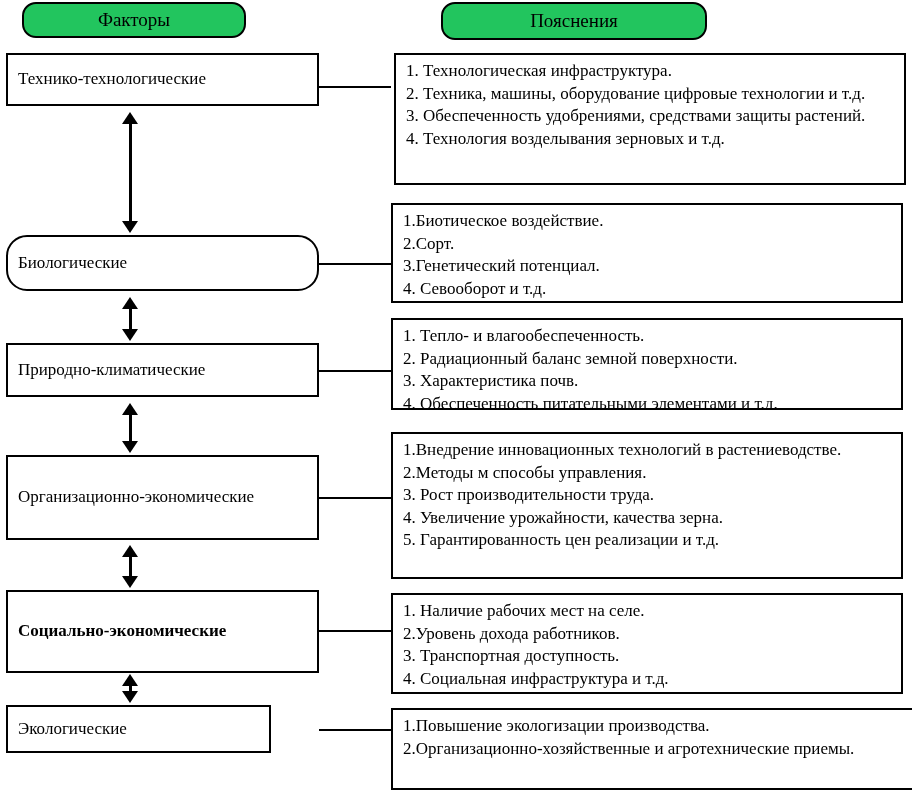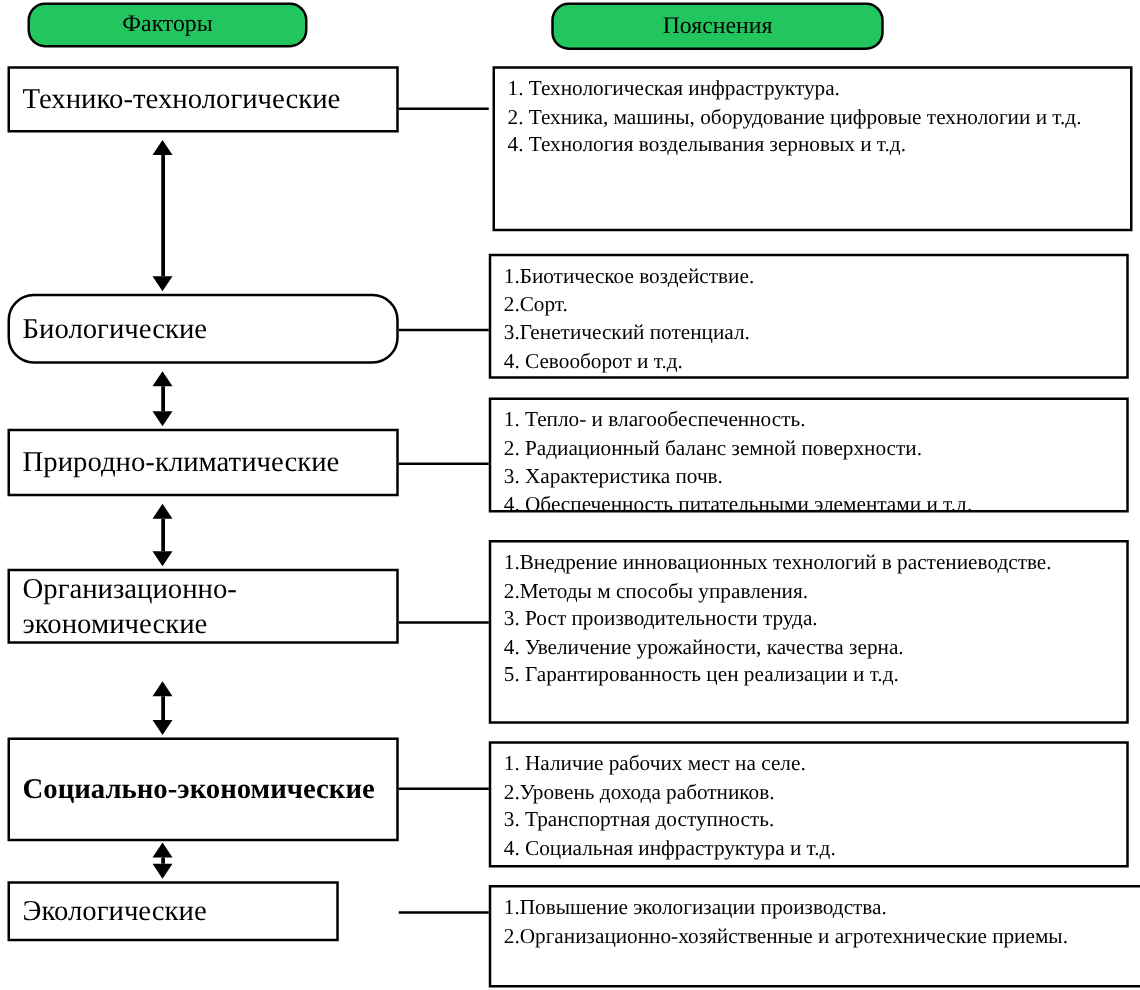--- a/index.html
+++ b/index.html
@@ -30,21 +30,21 @@
     box-sizing: border-box;
   }
   .factor-box {
     position: absolute;
     border: 2px solid #000;
     background: #fff;
     box-sizing: border-box;
     display: flex;
     align-items: center;
     padding: 0 10px;
-    font-size: 23px;
+    font-size: 17px;
     line-height: 1.22;
   }
   .expl-box {
     position: absolute;
     border: 2px solid #000;
     background: #fff;
     box-sizing: border-box;
     padding: 5px 10px 2px 10px;
     font-size: 17px;
     line-height: 1.33;
@@ -93,20 +93,21 @@
     <span>Пояснения</span>
   </div>
 
   <div class="factor-box" style="left:6px; top:53px; width:313px; height:53px;">
     <span>Технико-технологические</span>
   </div>
 
   <div class="expl-box" style="left:394px; top:53px; width:512px; height:132px;">
     <span class="li">1. Технологическая инфраструктура.</span>
     <span class="li just">2. Техника, машины, оборудование цифровые технологии и т.д.</span>
+    <span class="li just">3. Обеспеченность удобрениями, средствами защиты растений.</span>
     <span class="li">4. Технология возделывания зерновых и т.д.</span>
   </div>
 
   <div class="hline" style="left:319px; top:86px; width:72px;"></div>
 
   <div class="factor-box" style="left:6px; top:235px; width:313px; height:56px;border-radius:21px;">
     <span>Биологические</span>
   </div>
 
   <div class="expl-box" style="left:391px; top:203px; width:512px; height:100px;">
@@ -124,21 +125,21 @@
 
   <div class="expl-box" style="left:391px; top:318px; width:512px; height:92px;">
     <span class="li">1. Тепло- и влагообеспеченность.</span>
     <span class="li">2. Радиационный баланс земной поверхности.</span>
     <span class="li">3. Характеристика почв.</span>
     <span class="li">4. Обеспеченность питательными элементами и т.д.</span>
   </div>
 
   <div class="hline" style="left:319px; top:370px; width:72px;"></div>
 
-  <div class="factor-box" style="left:6px; top:455px; width:313px; height:60px;justify-content:flex-end;">
+  <div class="factor-box" style="left:6px; top:455px; width:313px; height:85px;">
     <span>Организационно-экономические</span>
   </div>
 
   <div class="expl-box" style="left:391px; top:432px; width:512px; height:147px;">
     <span class="li just">1.Внедрение инновационных технологий в растениеводстве.</span>
     <span class="li">2.Методы м способы управления.</span>
     <span class="li">3. Рост производительности труда.</span>
     <span class="li">4. Увеличение урожайности, качества зерна.</span>
     <span class="li">5. Гарантированность цен реализации и т.д.</span>
   </div>

